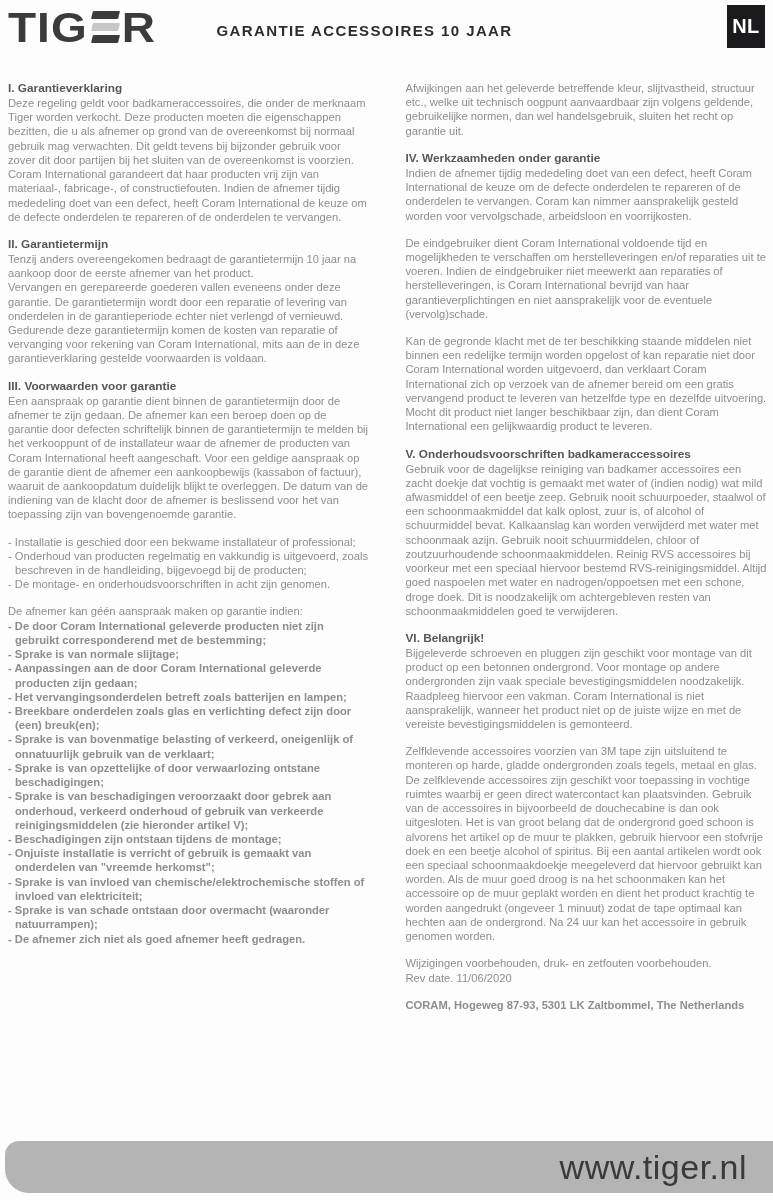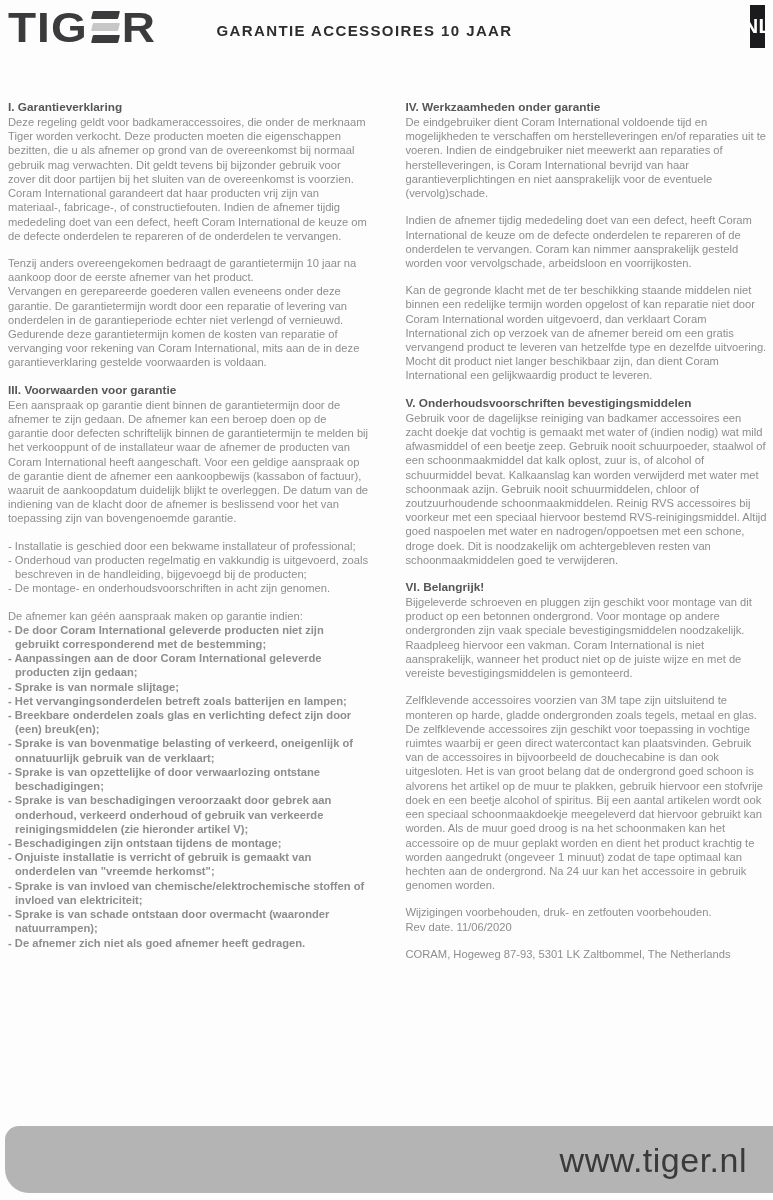--- a/index.html
+++ b/index.html
@@ -44,62 +44,62 @@
   .doc-title{
     position:absolute;left:0;right:0;top:22px;
     text-align:center;
     font-size:15px;font-weight:bold;
     letter-spacing:1.4px;
     color:#2d2d2f;
     transform:translateX(-22px);
   }
   .lang-badge{
     position:absolute;right:8px;top:5px;
-    width:15px;height:43px;
+    width:38px;height:43px;
     background:#1b1b1d;
     color:#ffffff;
     display:flex;align-items:center;justify-content:center;
     font-size:20px;font-weight:bold;
     letter-spacing:0.5px;
   }
   
   .content{
-    position:absolute;top:100px;left:8px;right:6px;
+    position:absolute;top:81px;left:8px;right:6px;
     display:flex;gap:36px;
   }
   .col{
     flex:1 1 0;
     color:#8e8e8e;
     font-size:11.2px;
     line-height:1.27;
   }
   .h{
     color:#565658;
     font-weight:bold;
     font-size:11.8px;
     margin:13px 0 0 0;
   }
   .h.first{margin-top:0;}
   .para{
     margin:0 0 13px 0;
     white-space:pre-line;
   }
   .para.tight{margin-bottom:0;}
-  .para.last{margin-bottom:12px;}
+  .para.last{margin-bottom:12px;font-weight:bold;}
   .list{margin:0 0 13px 0;}
   .list.last{margin-bottom:0;font-weight:bold;}
   .list .bullet{
     padding-left:7px;
     text-indent:-7px;
   }
   
   .footer-band{
     position:absolute;
     left:5px;right:0;bottom:7px;
-    height:67px;
+    height:52px;
     background:#b4b4b4;
     border-radius:14px 0 0 24px;
   }
   .footer-site{
     position:absolute;
     right:26px;top:50%;
     transform:translateY(-50%);
     font-size:34px;
     font-weight:normal;
     color:#3a3a3a;
@@ -124,59 +124,61 @@
     <div class="doc-title">GARANTIE ACCESSOIRES 10 JAAR</div>
     <div class="lang-badge">NL</div>
   </div>
 
   <div class="content">
 
     <div class="col">
       <div class="h first">I. Garantieverklaring</div>
       <div class="para">Deze regeling geldt voor badkameraccessoires, die onder de merknaam Tiger worden verkocht. Deze producten moeten die eigenschappen bezitten, die u als afnemer op grond van de overeenkomst bij normaal gebruik mag verwachten. Dit geldt tevens bij bijzonder gebruik voor zover dit door partijen bij het sluiten van de overeenkomst is voorzien. Coram International garandeert dat haar producten vrij zijn van materiaal-, fabricage-, of constructiefouten. Indien de afnemer tijdig mededeling doet van een defect, heeft Coram International de keuze om de defecte onderdelen te repareren of de onderdelen te vervangen.</div>
 
+      <div class="h">II. Garantietermijn</div>
       <div class="para">Tenzij anders overeengekomen bedraagt de garantietermijn 10 jaar na aankoop door de eerste afnemer van het product.
 Vervangen en gerepareerde goederen vallen eveneens onder deze garantie. De garantietermijn wordt door een reparatie of levering van onderdelen in de garantieperiode echter niet verlengd of vernieuwd.
 Gedurende deze garantietermijn komen de kosten van reparatie of vervanging voor rekening van Coram International, mits aan de in deze garantieverklaring gestelde voorwaarden is voldaan.</div>
 
       <div class="h">III. Voorwaarden voor garantie</div>
       <div class="para">Een aanspraak op garantie dient binnen de garantietermijn door de afnemer te zijn gedaan. De afnemer kan een beroep doen op de garantie door defecten schriftelijk binnen de garantietermijn te melden bij het verkooppunt of de installateur waar de afnemer de producten van Coram International heeft aangeschaft. Voor een geldige aanspraak op de garantie dient de afnemer een aankoopbewijs (kassabon of factuur), waaruit de aankoopdatum duidelijk blijkt te overleggen. De datum van de indiening van de klacht door de afnemer is beslissend voor het van toepassing zijn van bovengenoemde garantie.</div>
 
       <div class="list">
           <div class="bullet">- Installatie is geschied door een bekwame installateur of professional;</div>
           <div class="bullet">- Onderhoud van producten regelmatig en vakkundig is uitgevoerd, zoals beschreven in de handleiding, bijgevoegd bij de producten;</div>
           <div class="bullet">- De montage- en onderhoudsvoorschriften in acht zijn genomen.</div>
         </div>
 
       <div class="para tight">De afnemer kan géén aanspraak maken op garantie indien:</div>
       <div class="list last">
           <div class="bullet">- De door Coram International geleverde producten niet zijn gebruikt corresponderend met de bestemming;</div>
+          <div class="bullet">- Sprake is van normale slijtage;</div>
           <div class="bullet">- Aanpassingen aan de door Coram International geleverde producten zijn gedaan;</div>
-          <div class="bullet">- Sprake is van normale slijtage;</div>
           <div class="bullet">- Het vervangingsonderdelen betreft zoals batterijen en lampen;</div>
           <div class="bullet">- Breekbare onderdelen zoals glas en verlichting defect zijn door (een) breuk(en);</div>
           <div class="bullet">- Sprake is van bovenmatige belasting of verkeerd, oneigenlijk of onnatuurlijk gebruik van de verklaart;</div>
           <div class="bullet">- Sprake is van opzettelijke of door verwaarlozing ontstane beschadigingen;</div>
           <div class="bullet">- Sprake is van beschadigingen veroorzaakt door gebrek aan onderhoud, verkeerd onderhoud of gebruik van verkeerde reinigingsmiddelen (zie hieronder artikel V);</div>
           <div class="bullet">- Beschadigingen zijn ontstaan tijdens de montage;</div>
           <div class="bullet">- Onjuiste installatie is verricht of gebruik is gemaakt van onderdelen van "vreemde herkomst";</div>
           <div class="bullet">- Sprake is van invloed van chemische/elektrochemische stoffen of invloed van elektriciteit;</div>
           <div class="bullet">- Sprake is van schade ontstaan door overmacht (waaronder natuurrampen);</div>
           <div class="bullet">- De afnemer zich niet als goed afnemer heeft gedragen.</div>
         </div>
     </div>
 
     <div class="col">
+      <div class="para">Afwijkingen aan het geleverde betreffende kleur, slijtvastheid, structuur etc., welke uit technisch oogpunt aanvaardbaar zijn volgens geldende, gebruikelijke normen, dan wel handelsgebruik, sluiten het recht op garantie uit.</div>
 
       <div class="h first">IV. Werkzaamheden onder garantie</div>
+      <div class="para">Indien de afnemer tijdig mededeling doet van een defect, heeft Coram International de keuze om de defecte onderdelen te repareren of de onderdelen te vervangen. Coram kan nimmer aansprakelijk gesteld worden voor vervolgschade, arbeidsloon en voorrijkosten.</div>
       <div class="para">De eindgebruiker dient Coram International voldoende tijd en mogelijkheden te verschaffen om herstelleveringen en/of reparaties uit te voeren. Indien de eindgebruiker niet meewerkt aan reparaties of herstelleveringen, is Coram International bevrijd van haar garantieverplichtingen en niet aansprakelijk voor de eventuele (vervolg)schade.</div>
-      <div class="para">Indien de afnemer tijdig mededeling doet van een defect, heeft Coram International de keuze om de defecte onderdelen te repareren of de onderdelen te vervangen. Coram kan nimmer aansprakelijk gesteld worden voor vervolgschade, arbeidsloon en voorrijkosten.</div>
       <div class="para">Kan de gegronde klacht met de ter beschikking staande middelen niet binnen een redelijke termijn worden opgelost of kan reparatie niet door Coram International worden uitgevoerd, dan verklaart Coram International zich op verzoek van de afnemer bereid om een gratis vervangend product te leveren van hetzelfde type en dezelfde uitvoering. Mocht dit product niet langer beschikbaar zijn, dan dient Coram International een gelijkwaardig product te leveren.</div>
 
-      <div class="h">V. Onderhoudsvoorschriften bevestigingsmiddelen</div>
+      <div class="h">V. Onderhoudsvoorschriften badkameraccessoires</div>
       <div class="para">Gebruik voor de dagelijkse reiniging van badkamer accessoires een zacht doekje dat vochtig is gemaakt met water of (indien nodig) wat mild afwasmiddel of een beetje zeep. Gebruik nooit schuurpoeder, staalwol of een schoonmaakmiddel dat kalk oplost, zuur is, of alcohol of schuurmiddel bevat. Kalkaanslag kan worden verwijderd met water met schoonmaak azijn. Gebruik nooit schuurmiddelen, chloor of zoutzuurhoudende schoonmaakmiddelen. Reinig RVS accessoires bij voorkeur met een speciaal hiervoor bestemd RVS-reinigingsmiddel. Altijd goed naspoelen met water en nadrogen/oppoetsen met een schone, droge doek. Dit is noodzakelijk om achtergebleven resten van schoonmaakmiddelen goed te verwijderen.</div>
 
       <div class="h">VI. Belangrijk!</div>
       <div class="para">Bijgeleverde schroeven en pluggen zijn geschikt voor montage van dit product op een betonnen ondergrond. Voor montage op andere ondergronden zijn vaak speciale bevestigingsmiddelen noodzakelijk. Raadpleeg hiervoor een vakman. Coram International is niet aansprakelijk, wanneer het product niet op de juiste wijze en met de vereiste bevestigingsmiddelen is gemonteerd.</div>
       <div class="para">Zelfklevende accessoires voorzien van 3M tape zijn uitsluitend te monteren op harde, gladde ondergronden zoals tegels, metaal en glas. De zelfklevende accessoires zijn geschikt voor toepassing in vochtige ruimtes waarbij er geen direct watercontact kan plaatsvinden. Gebruik van de accessoires in bijvoorbeeld de douchecabine is dan ook uitgesloten. Het is van groot belang dat de ondergrond goed schoon is alvorens het artikel op de muur te plakken, gebruik hiervoor een stofvrije doek en een beetje alcohol of spiritus. Bij een aantal artikelen wordt ook een speciaal schoonmaakdoekje meegeleverd dat hiervoor gebruikt kan worden. Als de muur goed droog is na het schoonmaken kan het accessoire op de muur geplakt worden en dient het product krachtig te worden aangedrukt (ongeveer 1 minuut) zodat de tape optimaal kan hechten aan de ondergrond. Na 24 uur kan het accessoire in gebruik genomen worden.</div>
 
       <div class="para">Wijzigingen voorbehouden, druk- en zetfouten voorbehouden.
 Rev date. 11/06/2020</div>
       <div class="para last">CORAM, Hogeweg 87-93, 5301 LK Zaltbommel, The Netherlands</div>
     </div>

